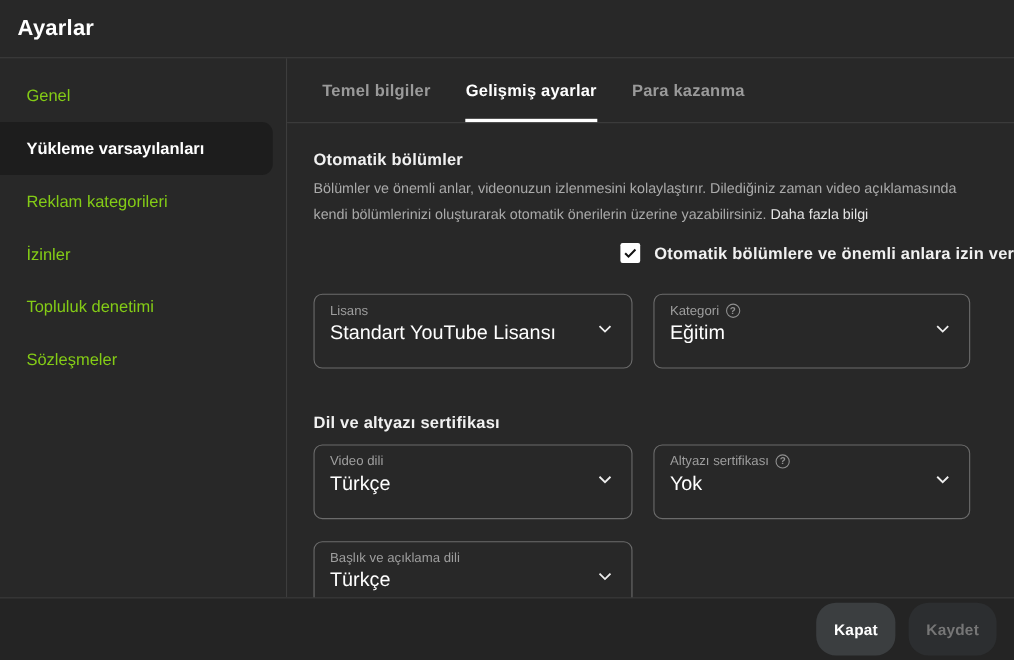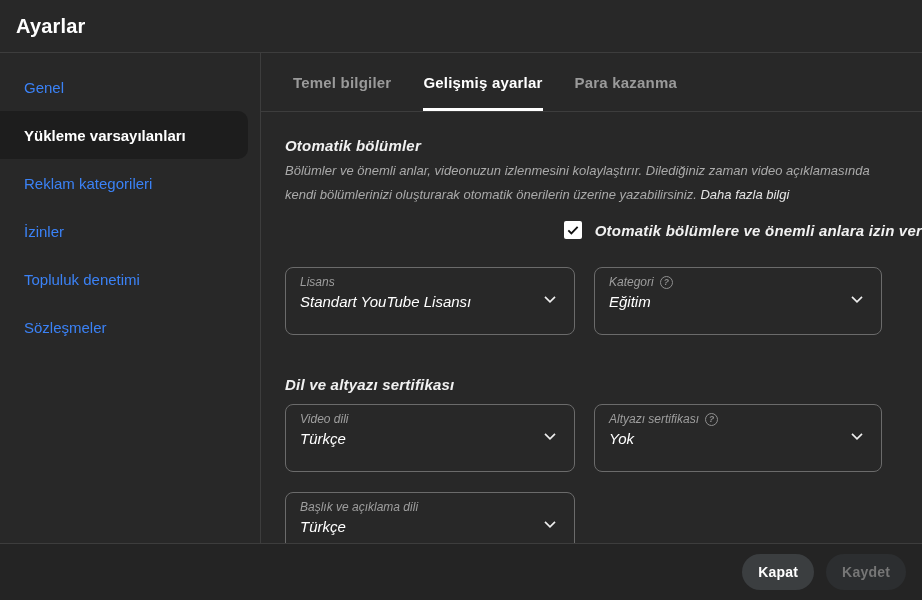--- a/index.html
+++ b/index.html
@@ -26,21 +26,21 @@
 
   
   .sidebar {
     width: 261px; flex: 0 0 261px;
     border-right: 1px solid #3d3d3d;
     padding-top: 10px;
   }
   .side-item {
     height: 48px; display: flex; align-items: center;
     padding-left: 24px;
-    font-size: 15px; color: #3b82f6;
+    font-size: 15px; color: #84cc16;
     cursor: pointer; user-select: none;
   }
   .side-item.selected {
     background: #1d1d1d;
     border-radius: 0 10px 10px 0;
     margin-right: 12px;
     font-weight: 700; color: #ffffff;
   }
 
   
@@ -58,21 +58,21 @@
     padding: 0 16px;
     font-size: 15px; font-weight: 600; color: #9a9a9a;
     cursor: pointer; user-select: none; letter-spacing: .2px; justify-content: center;
   }
   .tab.active { color: #ffffff; }
   .tab.active::after {
     content: ""; position: absolute; left: 16px; right: 16px; bottom: 0;
     height: 3px; background: #ffffff;
   }
 
-  .panel { flex: 1 1 auto; padding-left: 24px; overflow: hidden; font-style: italic; }
+  .panel { flex: 1 1 auto; padding-left: 24px; overflow: hidden; }
 
   .section-title {
     font-size: 15px; font-weight: 700; color: #f1f1f1;
     margin-top: 25px; letter-spacing: .2px;
   }
   .desc { margin-top: 5px; font-size: 13px; line-height: 24px; color: #aaaaaa; }
   .link { color: #e5e5e5; cursor: pointer; }
 
   .checkbox-row {
     margin-top: 14px; margin-left: 7px;
@@ -95,39 +95,39 @@
   .dropdown {
     height: 68px;
     border: 1px solid #6b6b6b; border-radius: 8px;
     padding: 7px 40px 7px 14px;
     position: relative; cursor: pointer; user-select: none;
   }
   .dd-label {
     font-size: 12px; color: #9e9e9e;
     display: flex; align-items: center; gap: 6px; line-height: 15px;
   }
-  .dd-value { font-size: 15px; color: #ffffff; margin-top: 2px; line-height: 20px; }
+  .dd-value { font-size: 18px; color: #ffffff; margin-top: 2px; line-height: 20px; }
   .chevron { position: absolute; right: 14px; top: 50%; transform: translateY(-50%); }
   .help {
     width: 13px; height: 13px; border: 1px solid #8f8f8f; border-radius: 50%;
     display: inline-flex; align-items: center; justify-content: center;
     font-size: 9px; font-weight: 700; color: #8f8f8f; line-height: 1;
   }
   .clipped-title { margin-top: 29px; }
 
   
   .footer {
     height: 57px; flex: 0 0 57px;
     background: #242424;
     border-top: 1px solid #3d3d3d;
     display: flex; align-items: center; justify-content: flex-end;
     gap: 12px; padding-right: 16px;
   }
   .btn {
-    height: 36px; border: none; border-radius: 18px;
+    height: 48px; border: none; border-radius: 18px;
     padding: 0 16px; font-size: 14px; font-weight: 700;
     font-family: inherit; letter-spacing: .2px;
     display: flex; align-items: center;
   }
   .btn-close { background: #3b3e40; color: #ffffff; cursor: pointer; }
   .btn-save { background: #2c2e30; color: #767676; cursor: default; }
 </style>
 </head>
 <body>
 

